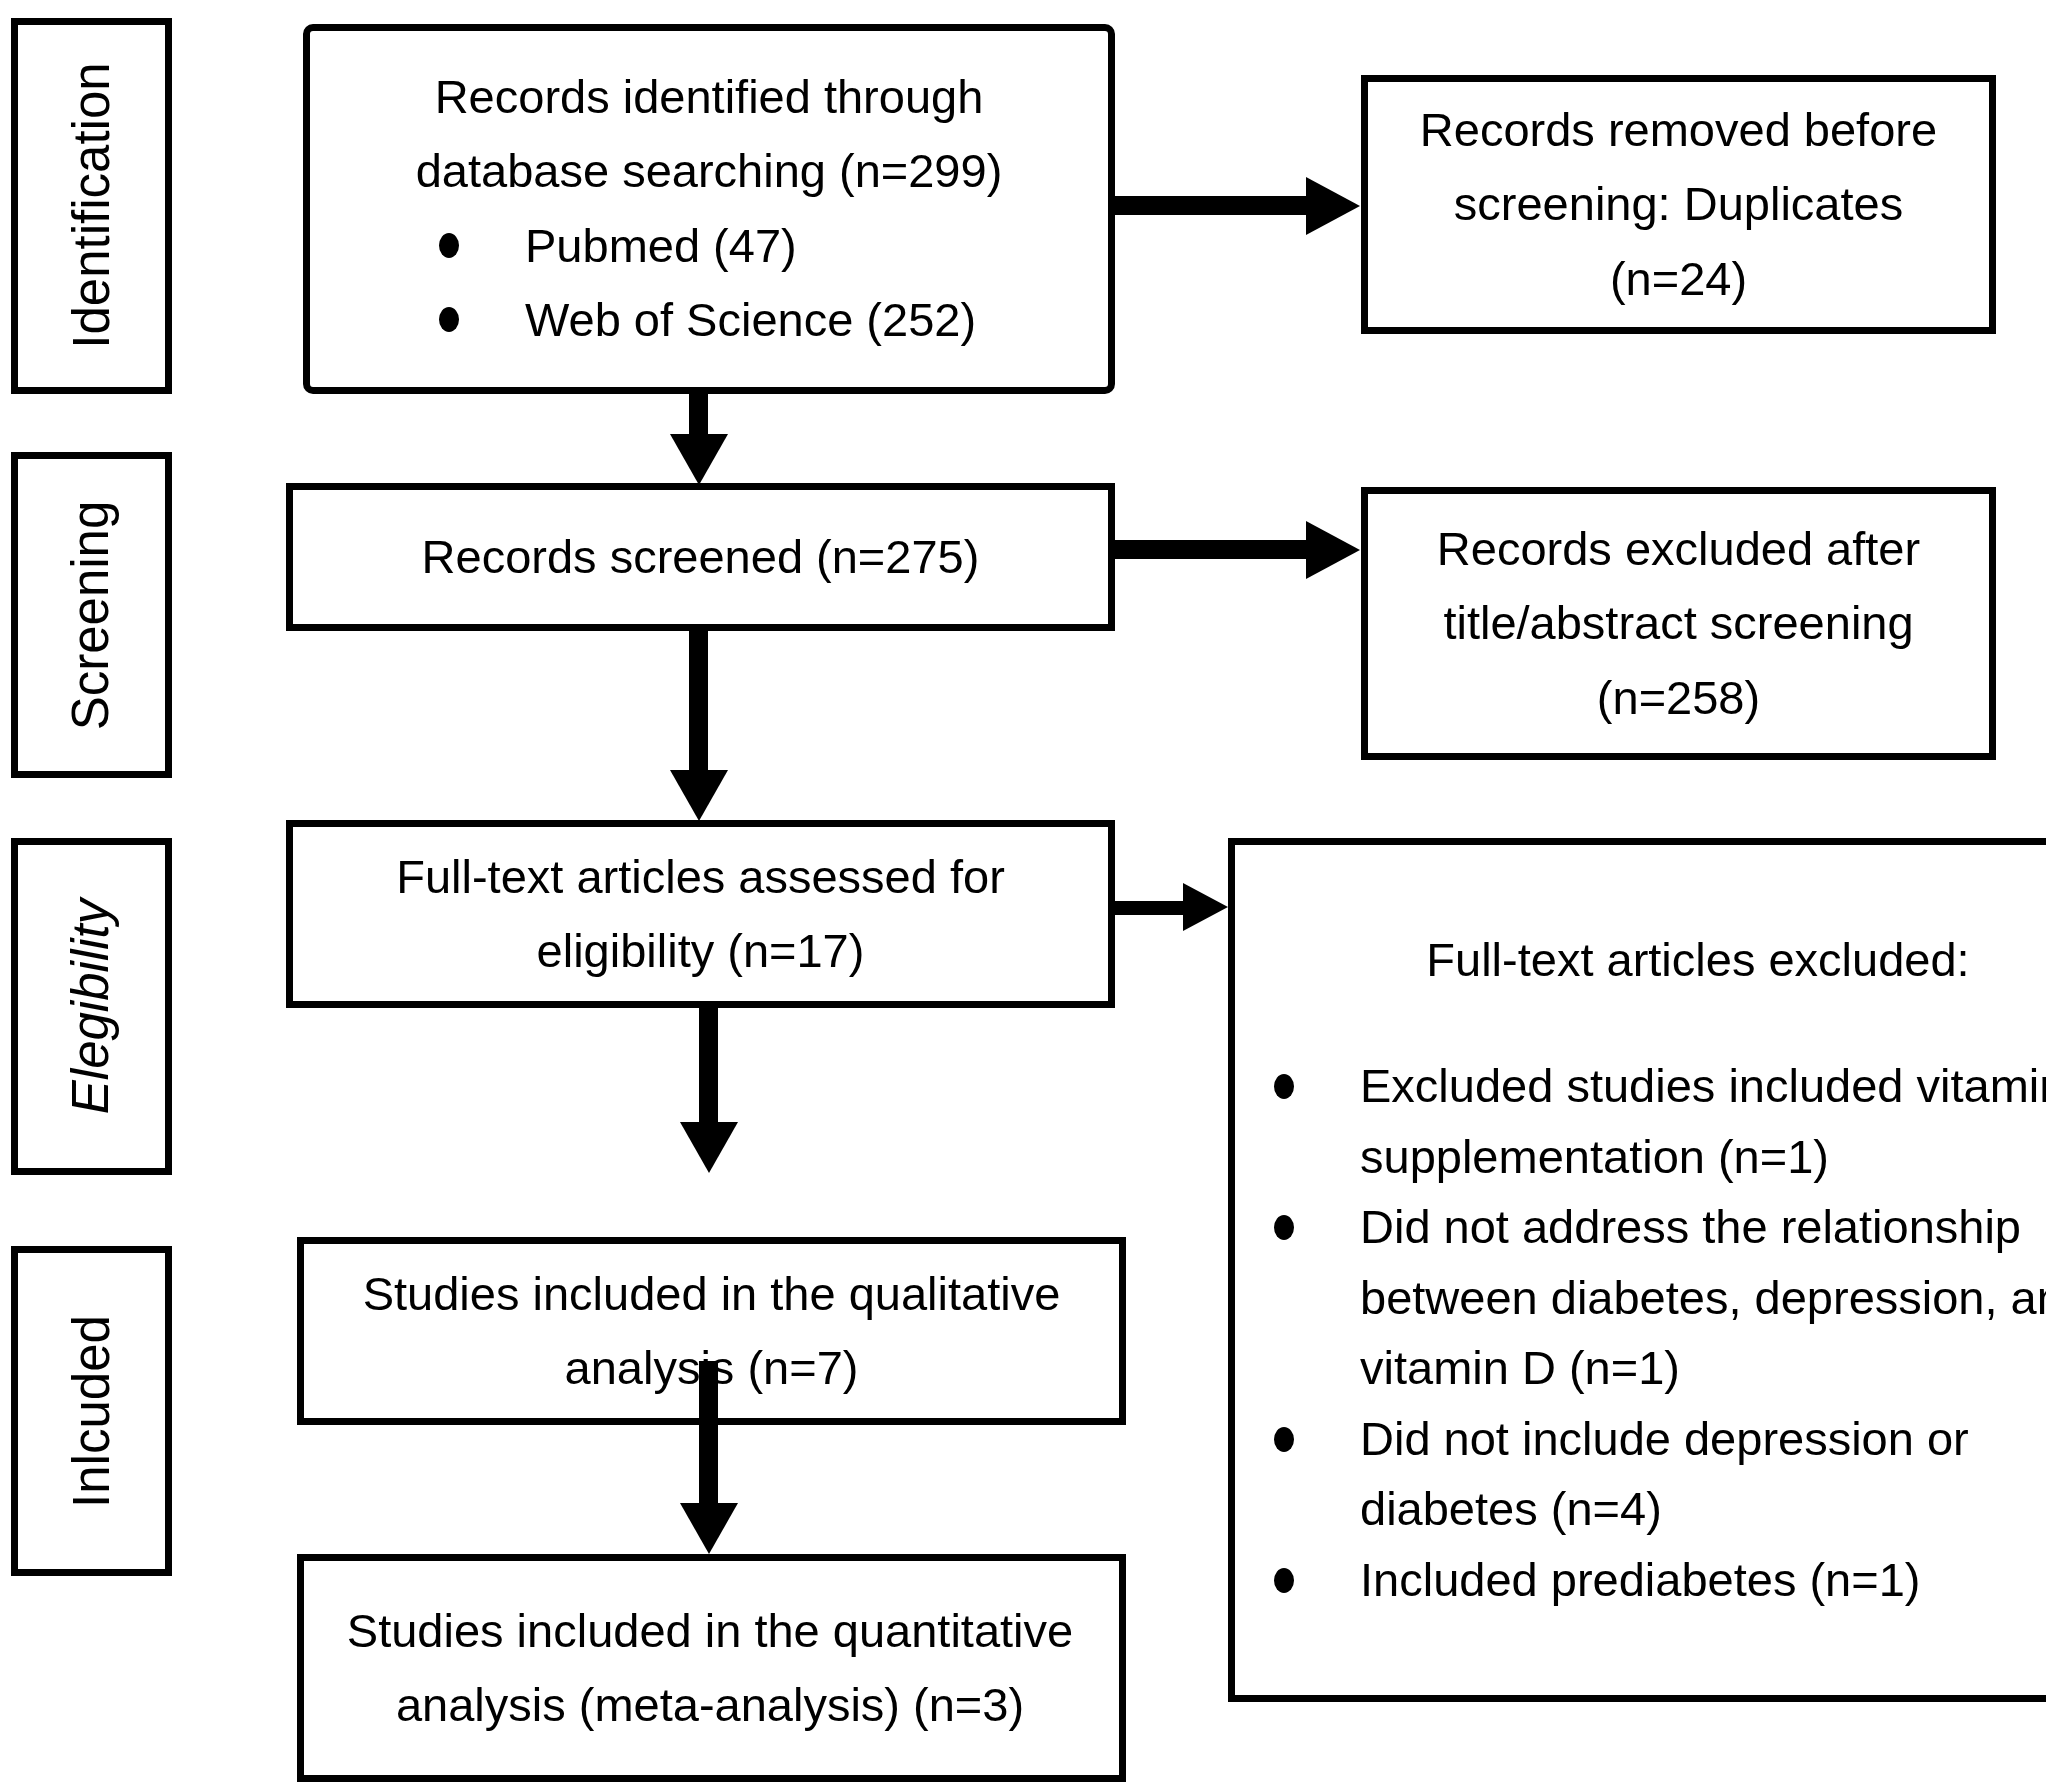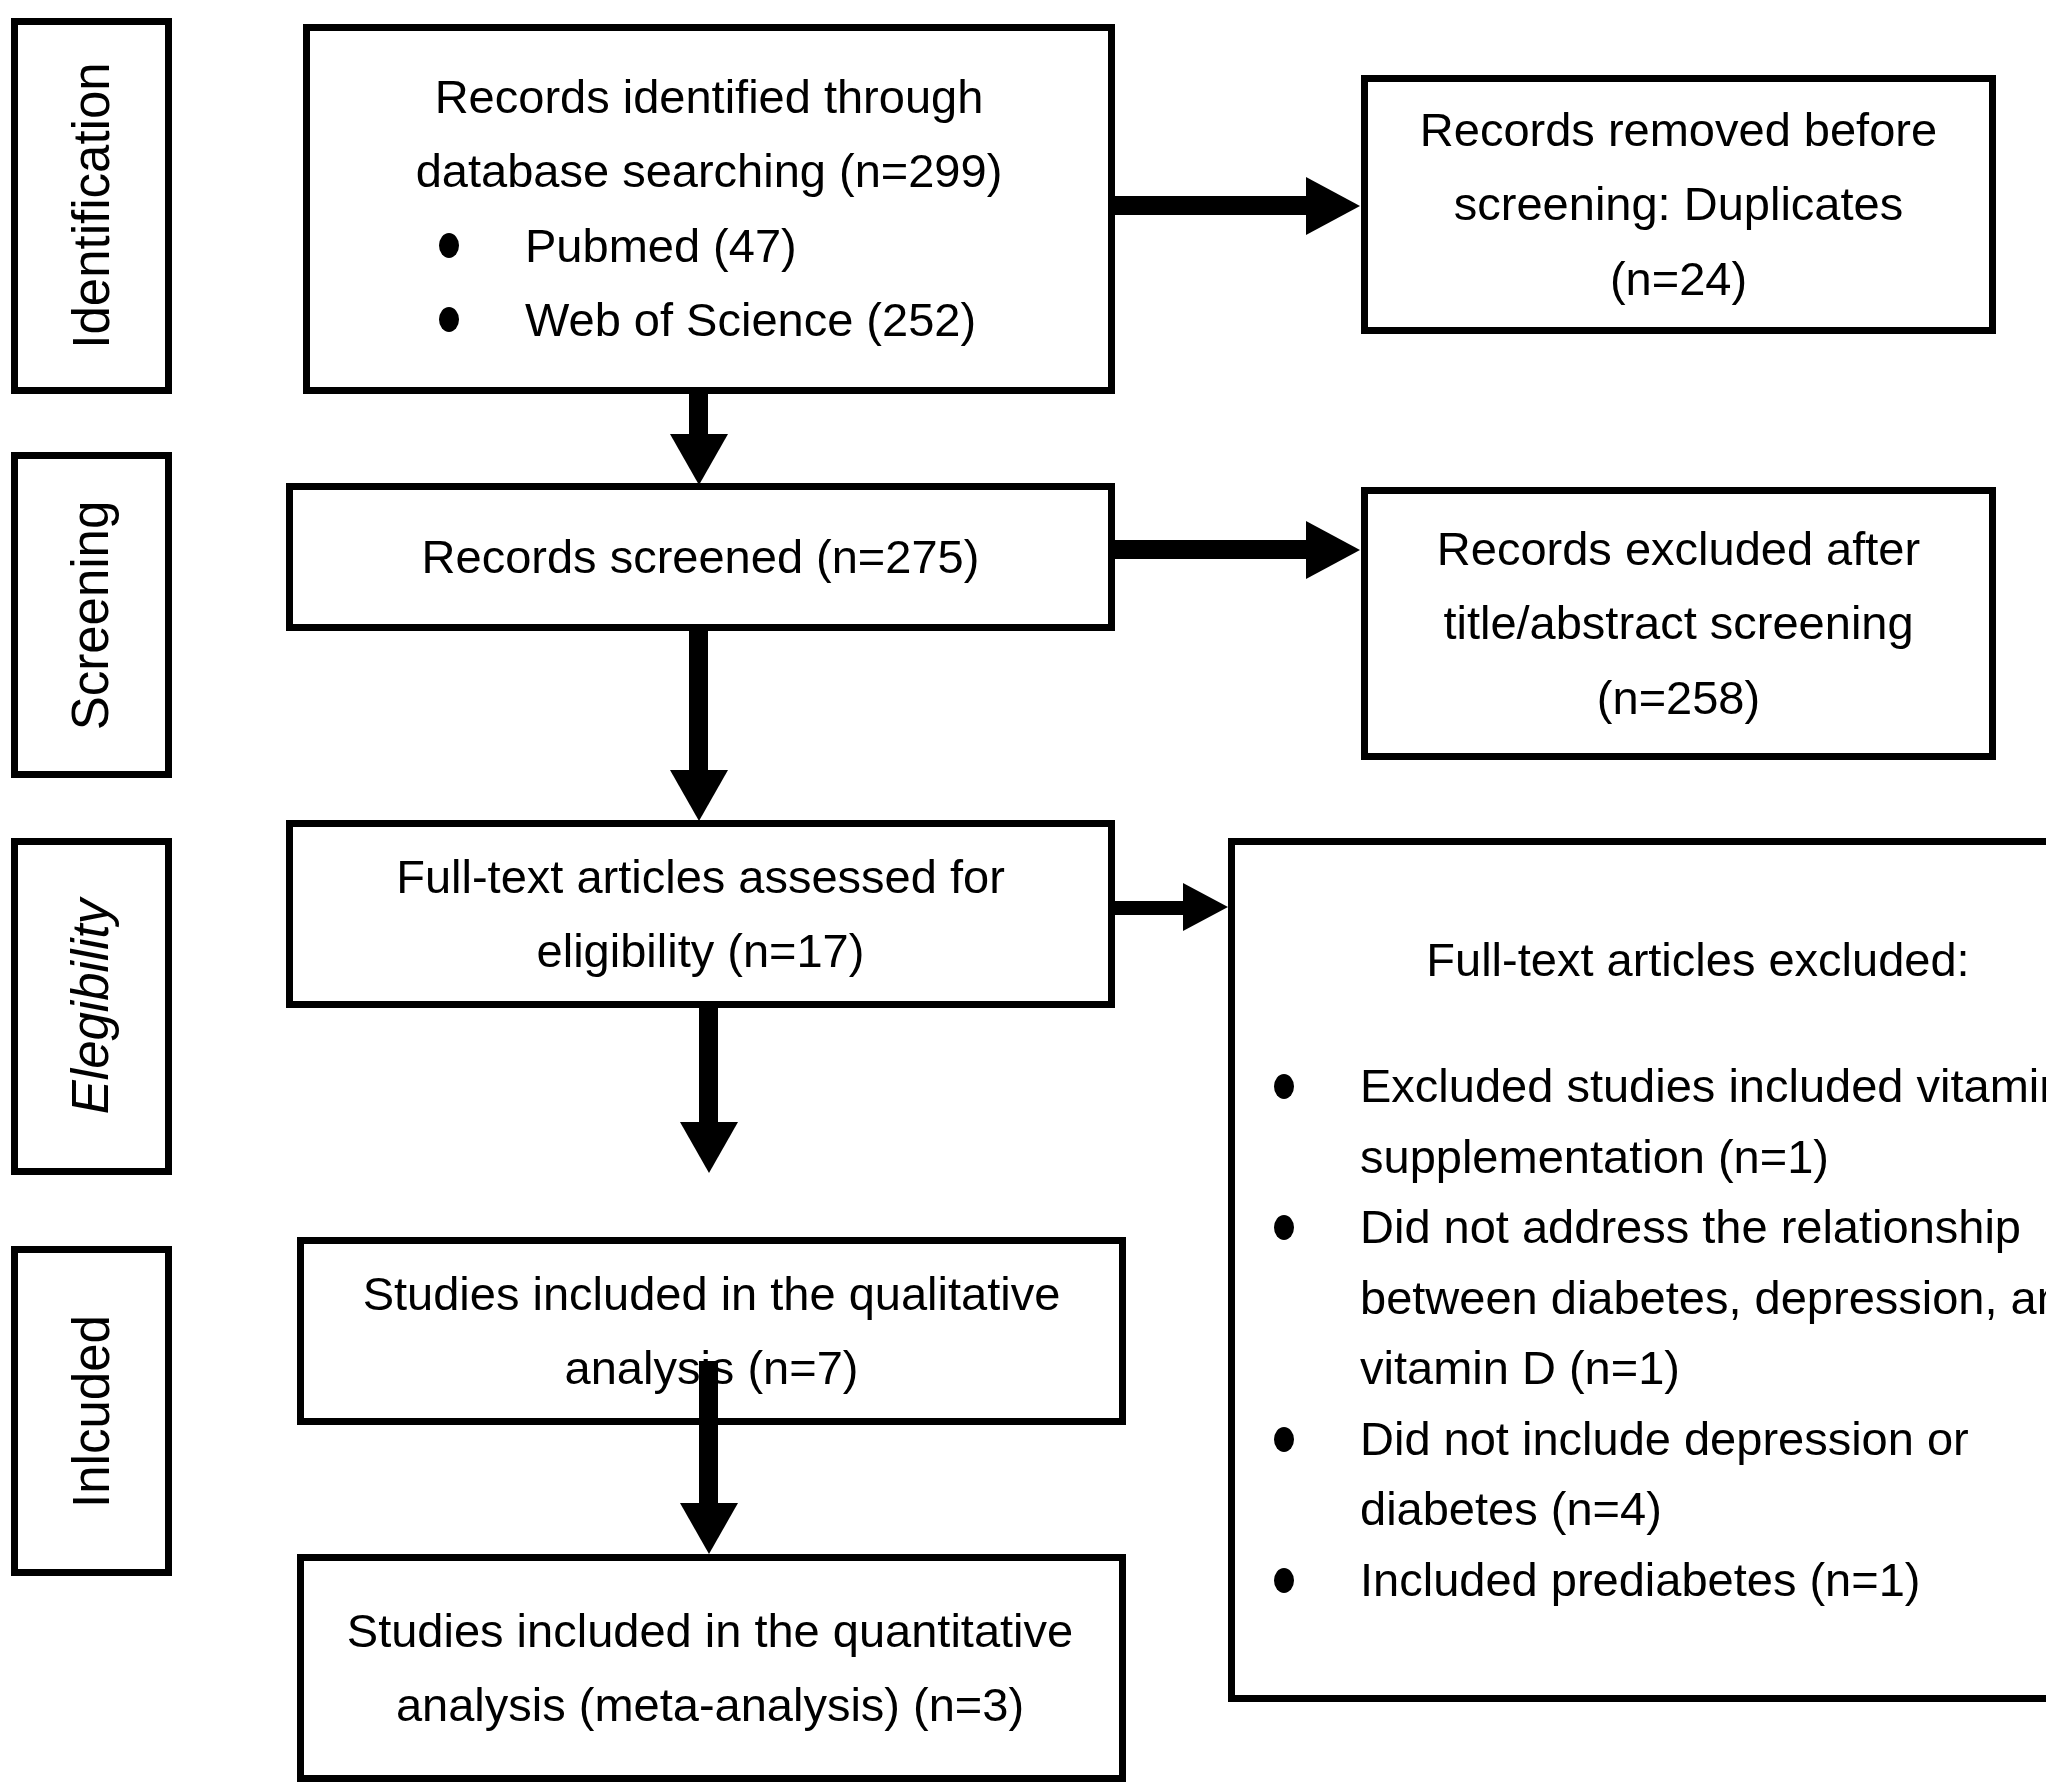--- a/index.html
+++ b/index.html
@@ -71,21 +71,21 @@
     border-radius: 50%;
     background: #000000;
   }
 
   
   .ftx { line-height: 1.5; }
   .ftx .ftx-title { width: 100%; text-align: center; margin-bottom: 56px; }
   .ftx ul.bullets { padding: 0 42px 0 125px; }
   .ftx ul.bullets li::before { top: 23px; }
 
-  .pad-50 { padding-left: 44px; padding-right: 44px; }
+  .pad-50 { padding-left: 44px; padding-right: 44px; border-radius: 10px; }
   .pad-40 { padding-left: 35px; padding-right: 35px; }
   .pad-30 { padding-left: 26px; padding-right: 26px; }
   .p0 { padding: 0; }
 
   
   .arrow-h { position: absolute; height: 58px; }
   .arrow-h .shaft-h {
     position: absolute;
     left: 0; right: 49px;
     top: 50%; margin-top: -9.6px;

